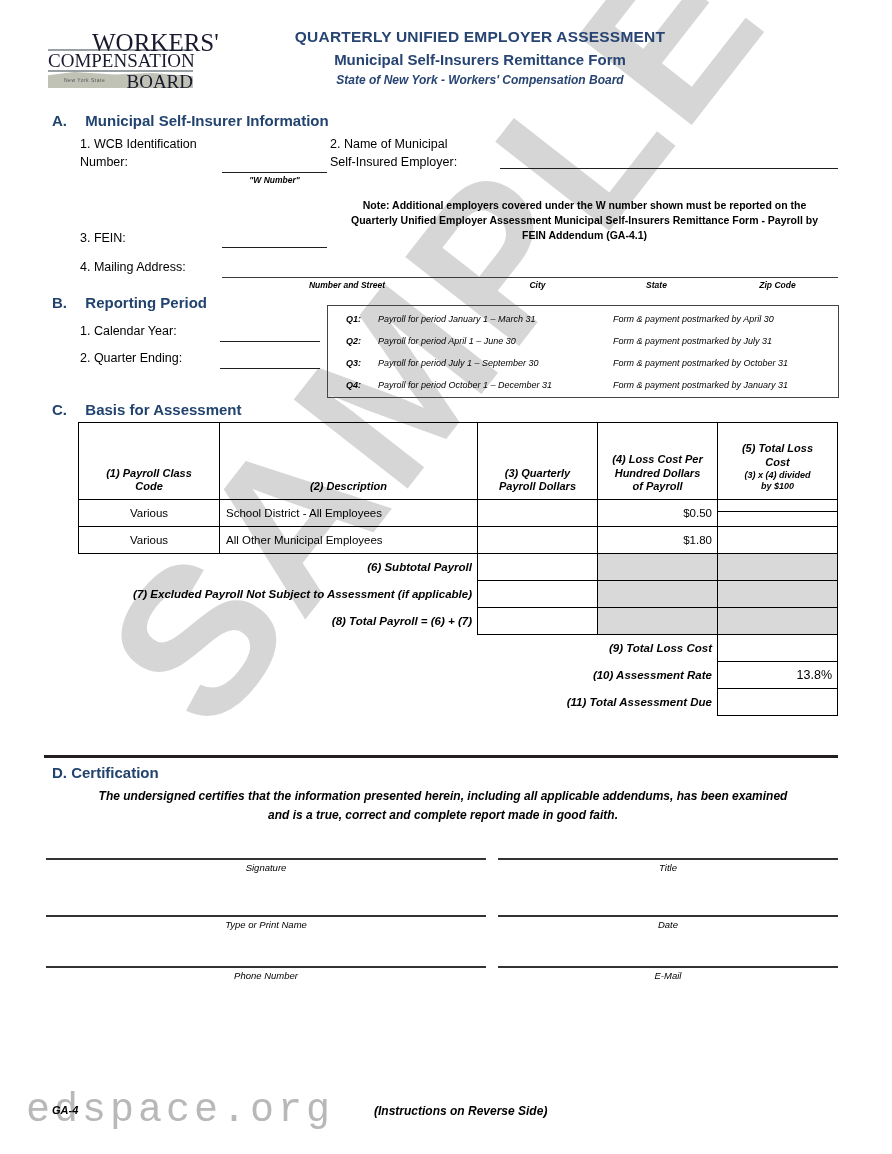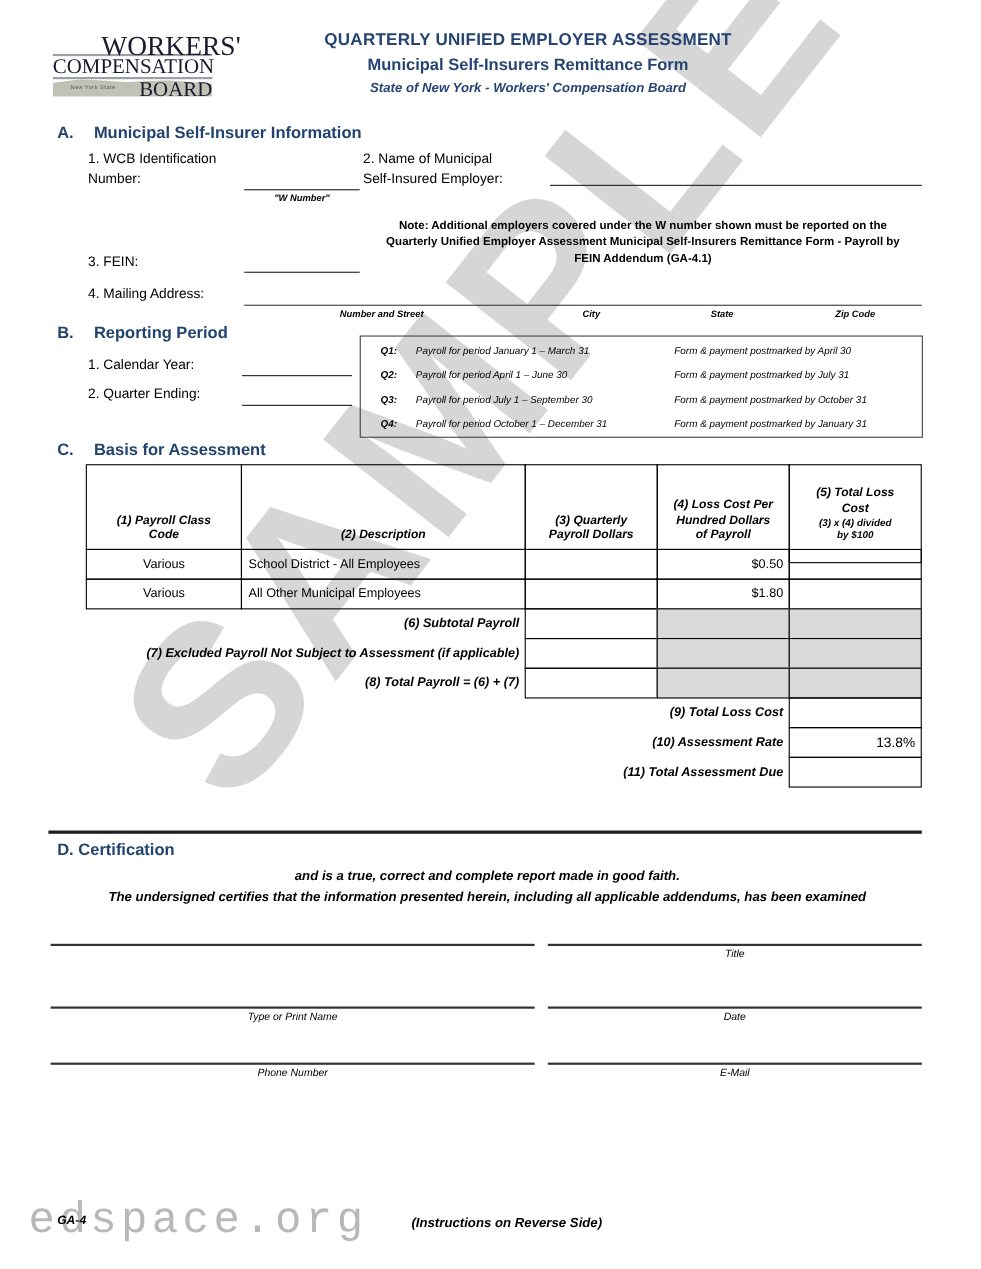--- a/index.html
+++ b/index.html
@@ -331,25 +331,26 @@
     <div class="rowlabel" style="left:280px; top:266px; width:359px; height:28px;">(11) Total Assessment Due</div>
     <div class="cell td r" style="left:639px; top:266px; width:121px; height:28px;">
       <span></span>
     </div>
   </div>
 
   <div class="hr-thick" style="left:44px; top:755px; width:794px; height:3px;"></div>
   <div class="sec-h" style="left:52px; top:764px;">D. Certification</div>
 
   <div class="cert-text" style="left:58px; top:787px; width:770px;">
+    <div>The undersigned certifies that the information presented herein, including all applicable addendums, has been examined</div>
     <div>and is a true, correct and complete report made in good faith.</div>
-    <div>The undersigned certifies that the information presented herein, including all applicable addendums, has been examined</div>
   </div>
 
   <div class="sigline" style="left:46px; top:858px; width:440px;"></div>
+  <div class="sigcap" style="left:46px; top:862px; width:440px;">Signature</div>
   <div class="sigline" style="left:498px; top:858px; width:340px;"></div>
   <div class="sigcap" style="left:498px; top:862px; width:340px;">Title</div>
 
   <div class="sigline" style="left:46px; top:915px; width:440px;"></div>
   <div class="sigcap" style="left:46px; top:919px; width:440px;">Type or Print Name</div>
   <div class="sigline" style="left:498px; top:915px; width:340px;"></div>
   <div class="sigcap" style="left:498px; top:919px; width:340px;">Date</div>
 
   <div class="sigline" style="left:46px; top:966px; width:440px;"></div>
   <div class="sigcap" style="left:46px; top:970px; width:440px;">Phone Number</div>

